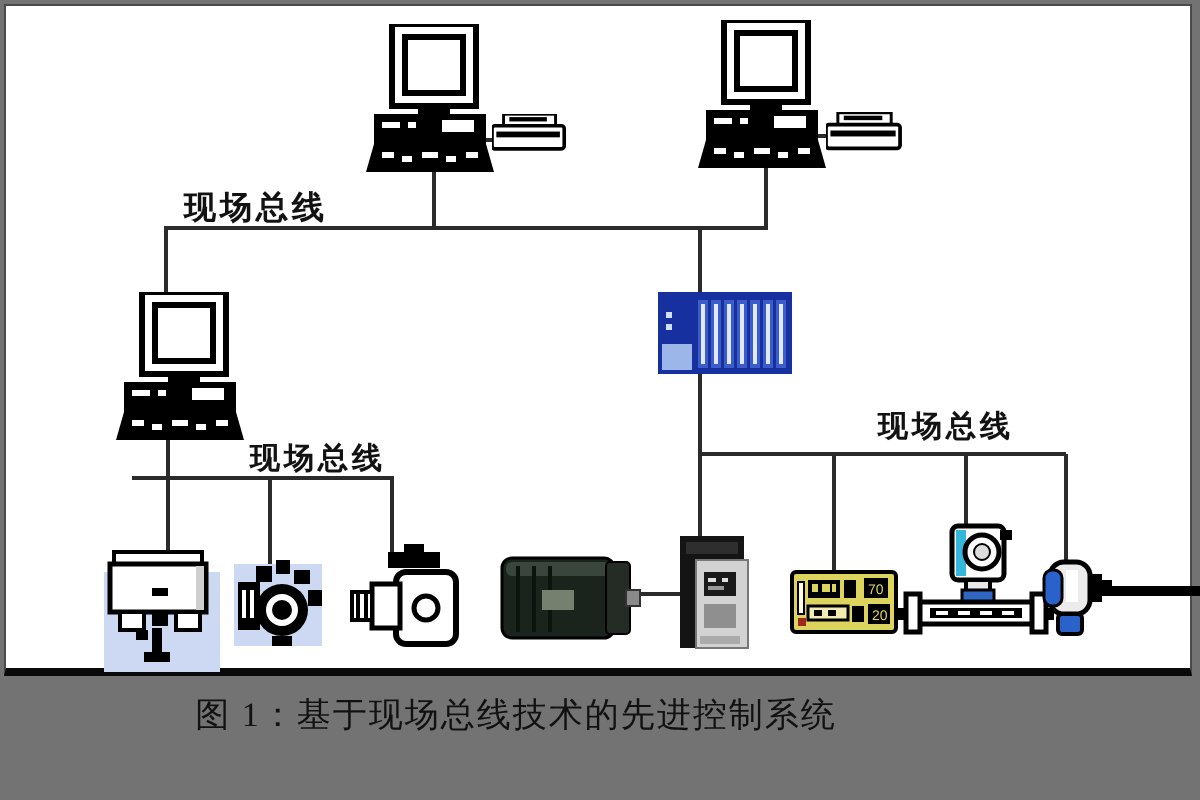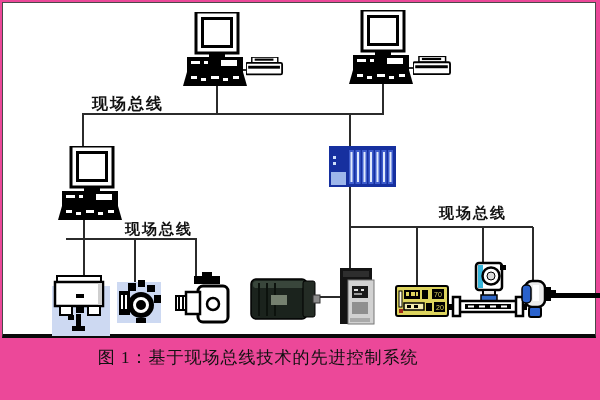--- a/index.html
+++ b/index.html
@@ -1,16 +1,16 @@
 <!DOCTYPE html>
 <html><head>
 <meta charset="utf-8">
 <style>
   html,body{margin:0;padding:0;background:#ffffff;}
-  .stage{position:relative;width:600px;height:400px;background:#ec4899;overflow:hidden;
+  .stage{position:relative;width:600px;height:400px;background:#737373;overflow:hidden;
          font-family:"Liberation Sans","DejaVu Sans",sans-serif;}
   .frame{position:absolute;left:2px;top:2px;width:592px;height:331px;background:#ffffff;
          border-top:1px solid #4a4a4a;border-left:1px solid #4a4a4a;border-right:1px solid #4a4a4a;
          border-bottom:4px solid #0a0a0a;}
   svg.diagram{position:absolute;left:0;top:0;}
   .bus-label{position:absolute;color:#121212;font-weight:bold;letter-spacing:2px;white-space:nowrap;}
   .bus-label.top{left:92px;top:94px;font-size:16px;}
   .bus-label.bl{left:125px;top:220px;font-size:15px;}
   .bus-label.br{left:439px;top:204px;font-size:15px;}
   .caption{position:absolute;left:0;top:346px;width:516px;text-align:center;color:#111;

